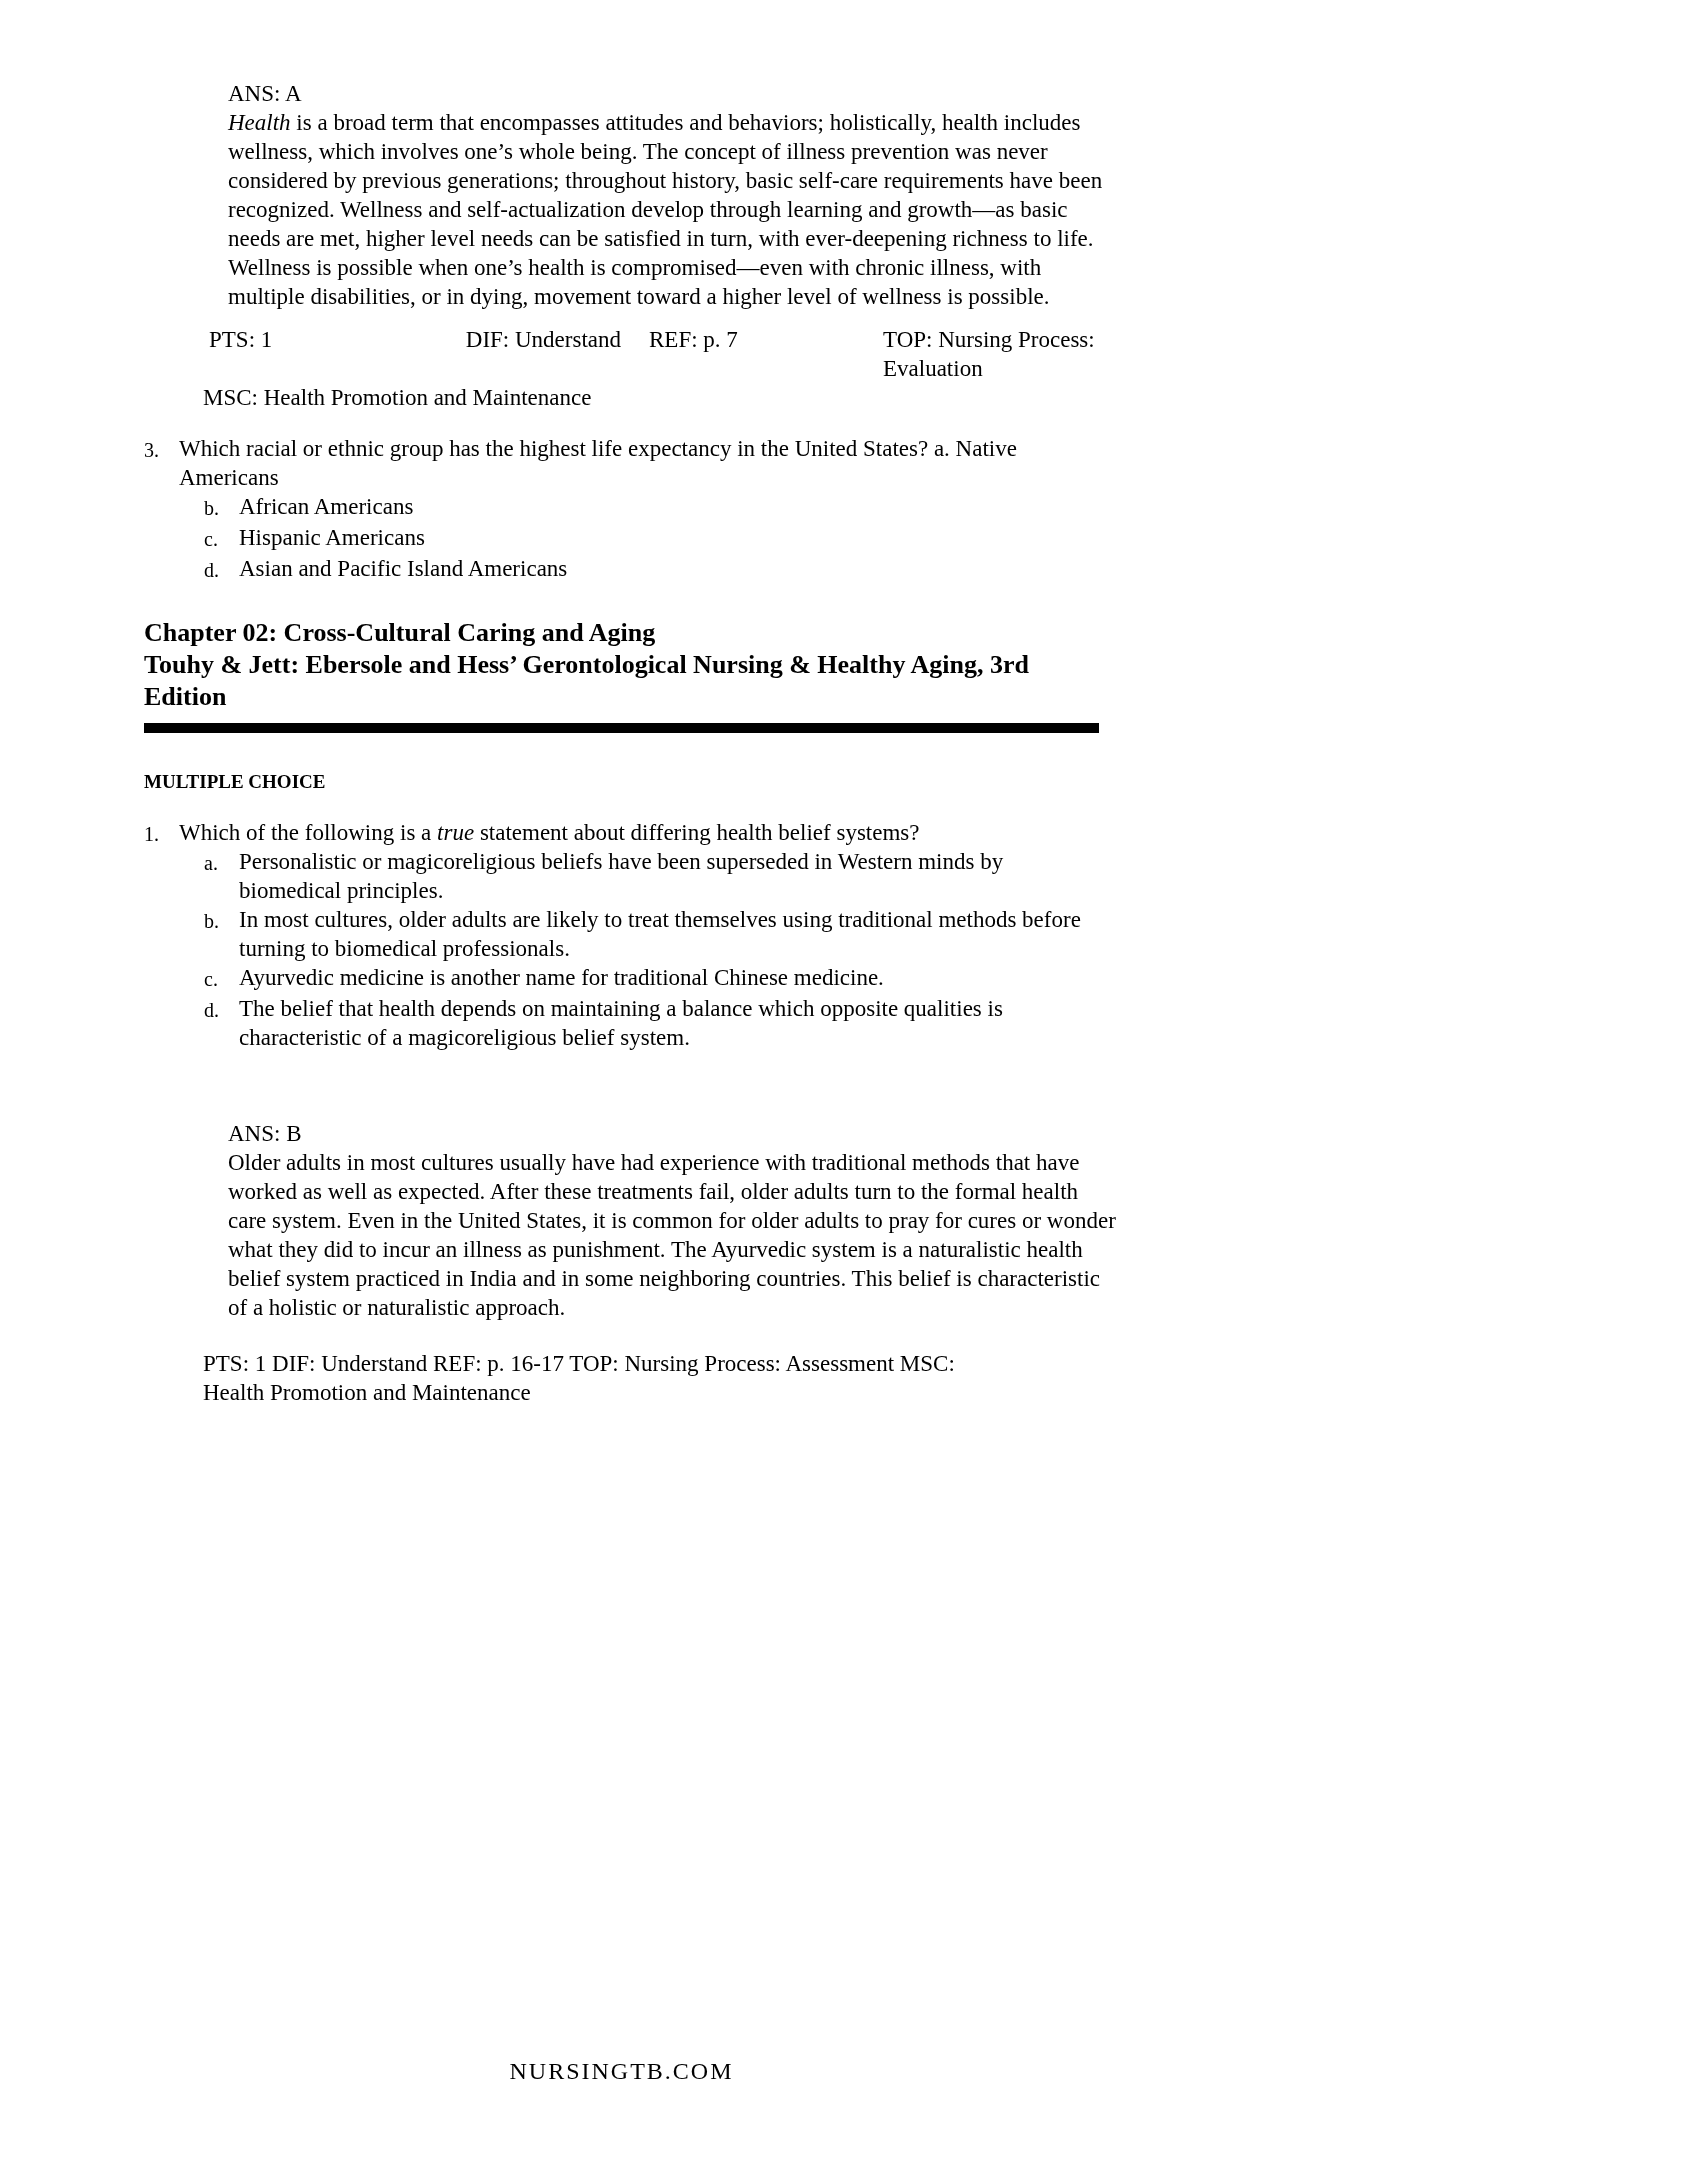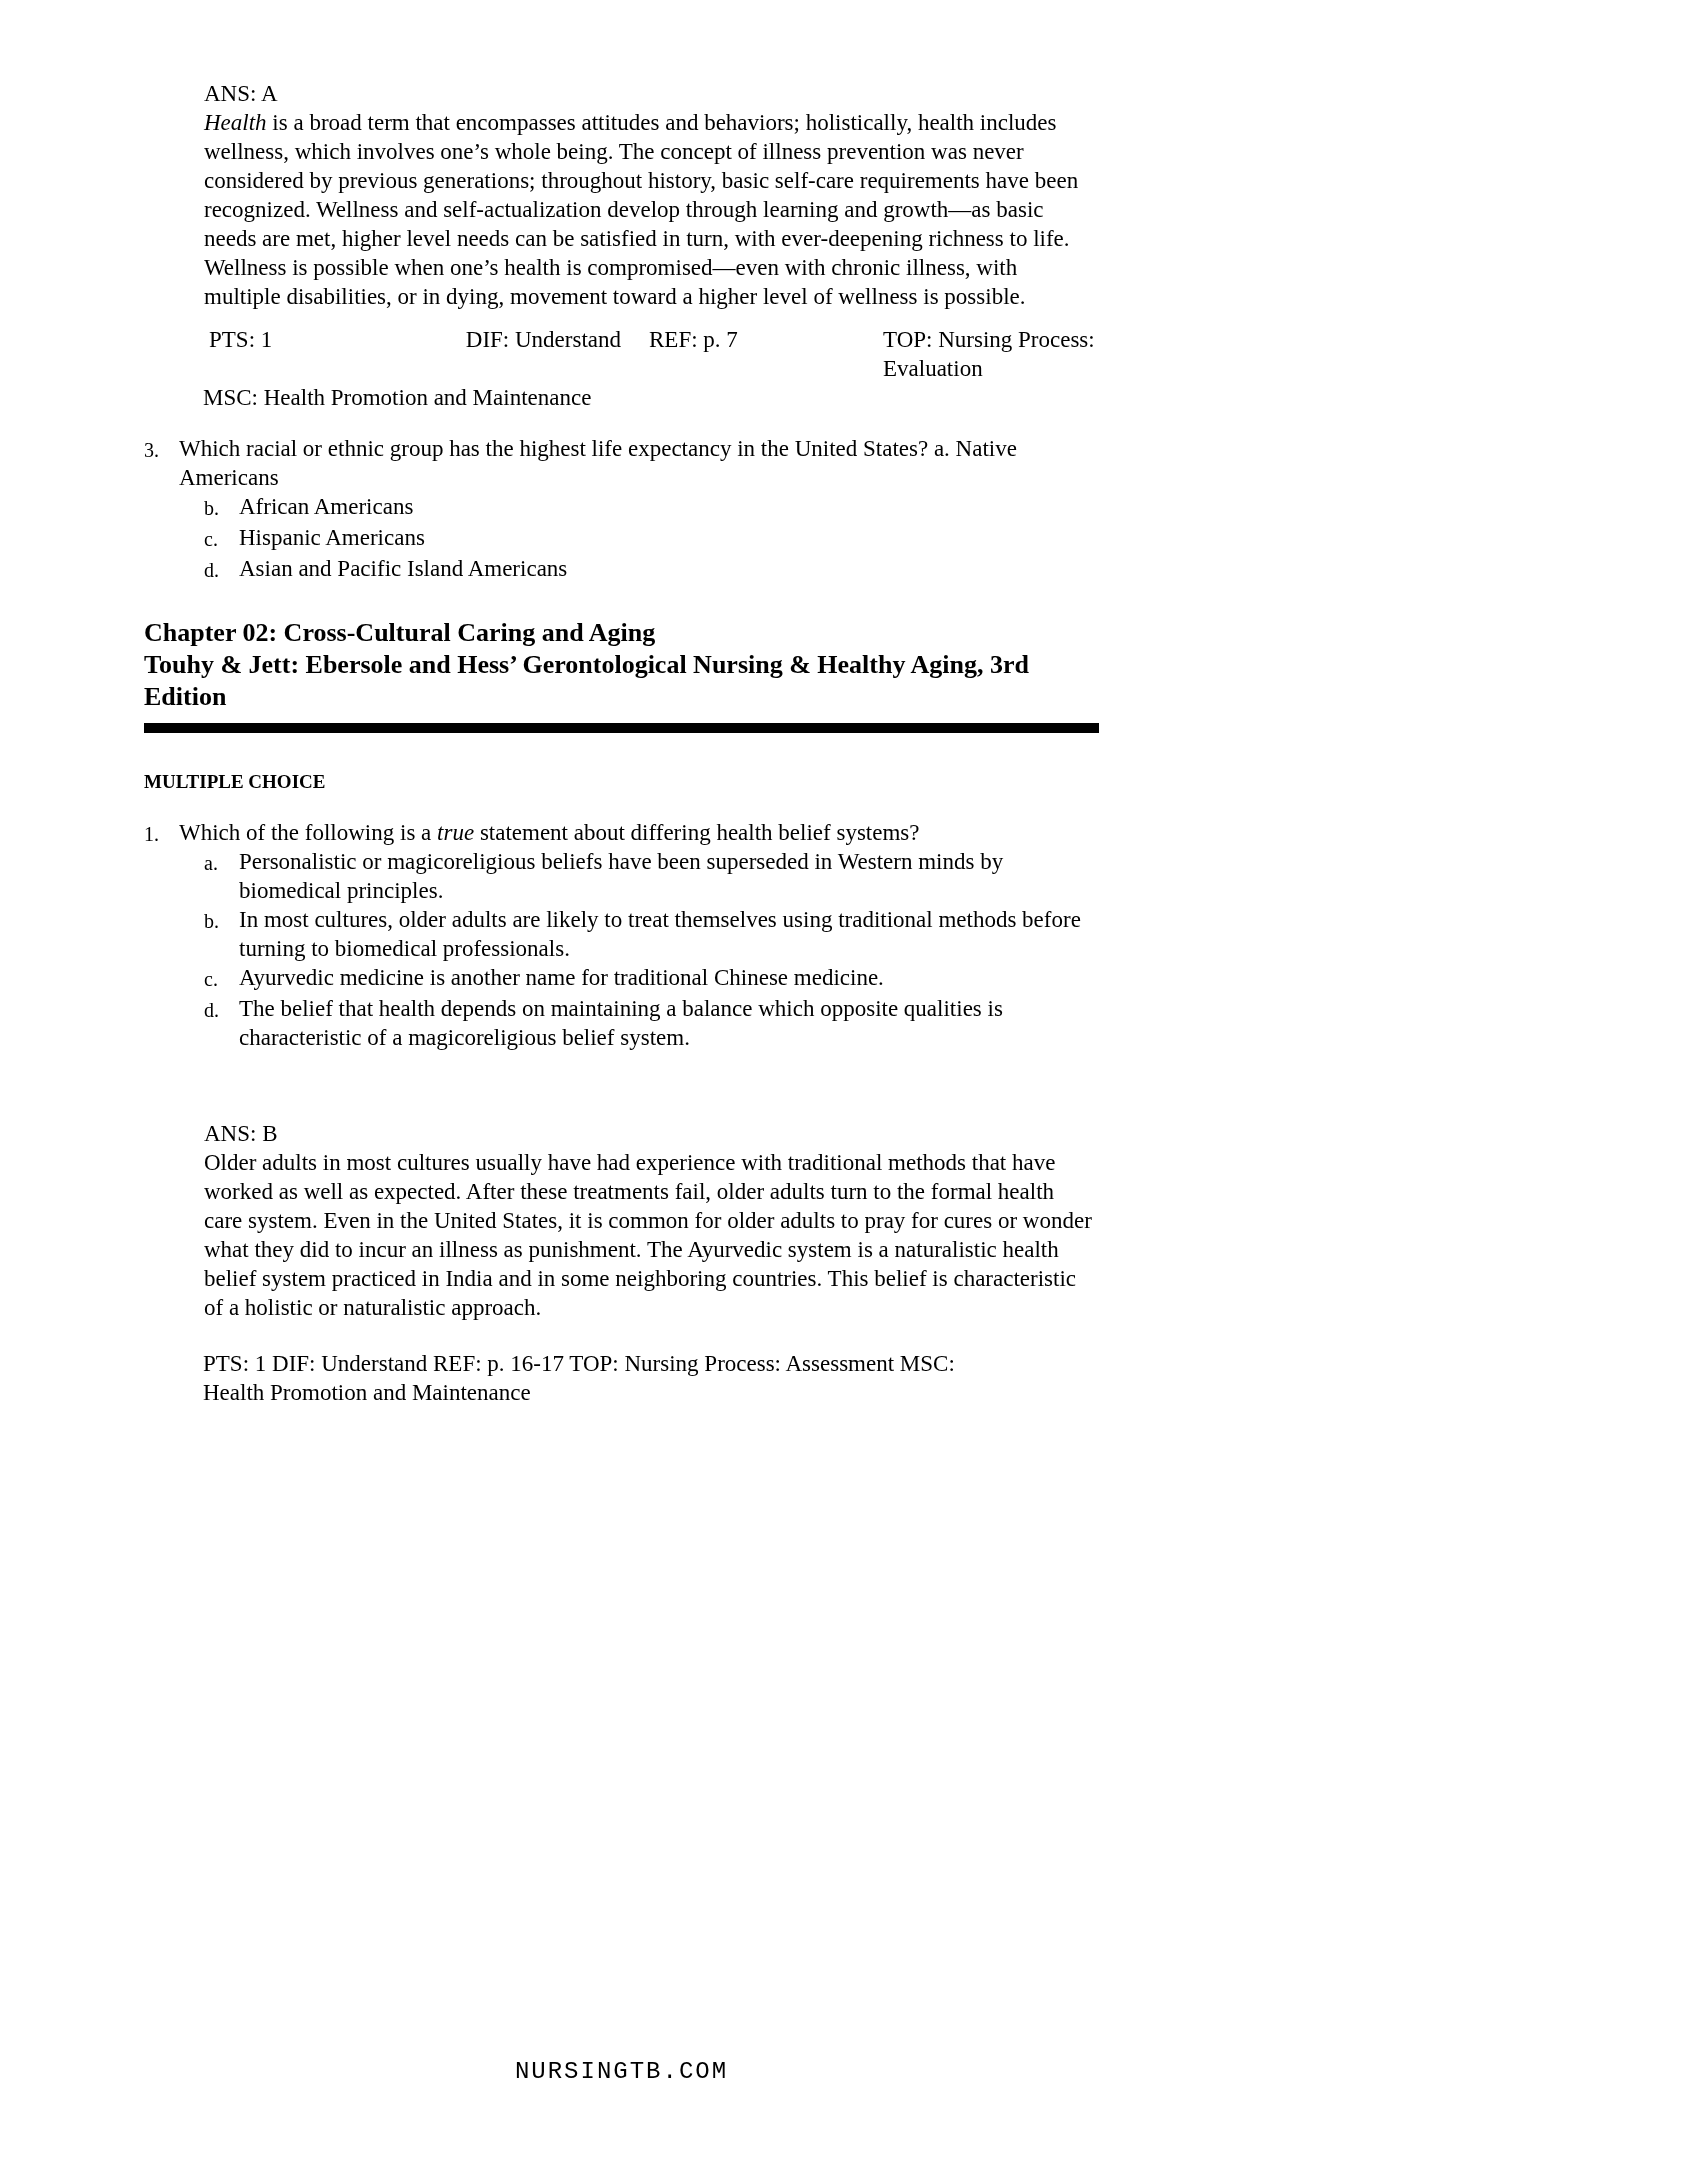--- a/index.html
+++ b/index.html
@@ -79,39 +79,39 @@
     height: 10px;
     background: #000000;
   }
   .section-heading {
     margin-top: 34px;
     font-weight: bold;
     font-size: 19px;
   }
 
   .answer-block {
-    margin-left: 60px;
+    margin-left: 84px;
     width: 891px;
   }
   .answer-block.first { margin-top: 0; }
   .answer-block.second { margin-top: 67px; }
 
   .pts-plain {
     margin-left: 59px;
     margin-top: 27px;
     width: 891px;
   }
 
   .footer {
     position: absolute;
     top: 2057px;
     left: 144px;
     width: 955px;
     text-align: center;
-    font-family: Liberation Mono, monospace;
+    font-family: Liberation Serif, serif;
     font-size: 24px;
     letter-spacing: 2px;
   }
 </style>
 </head>
 <body>
 
 <div class="page">
   <div class="content">
 

